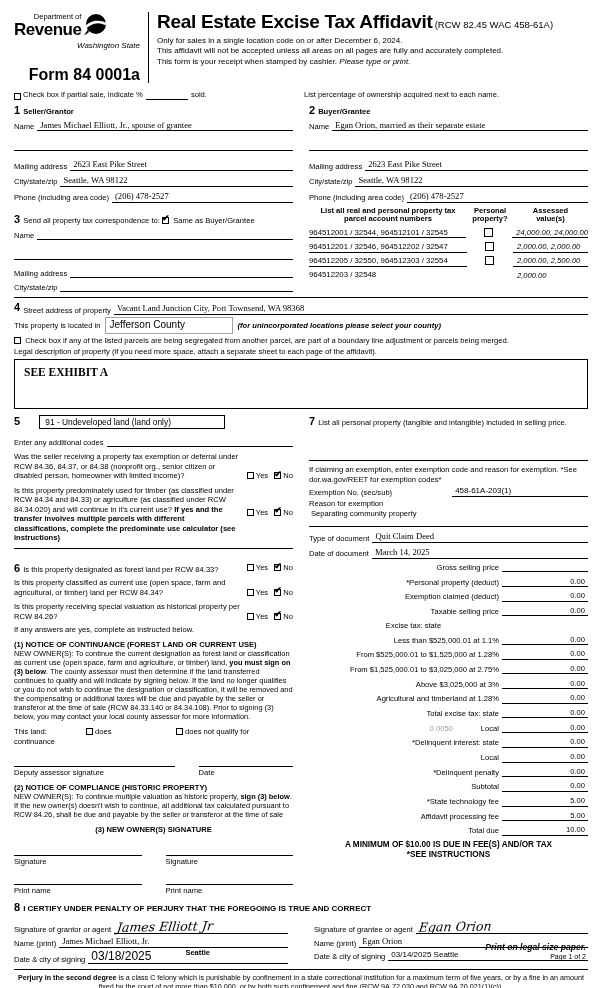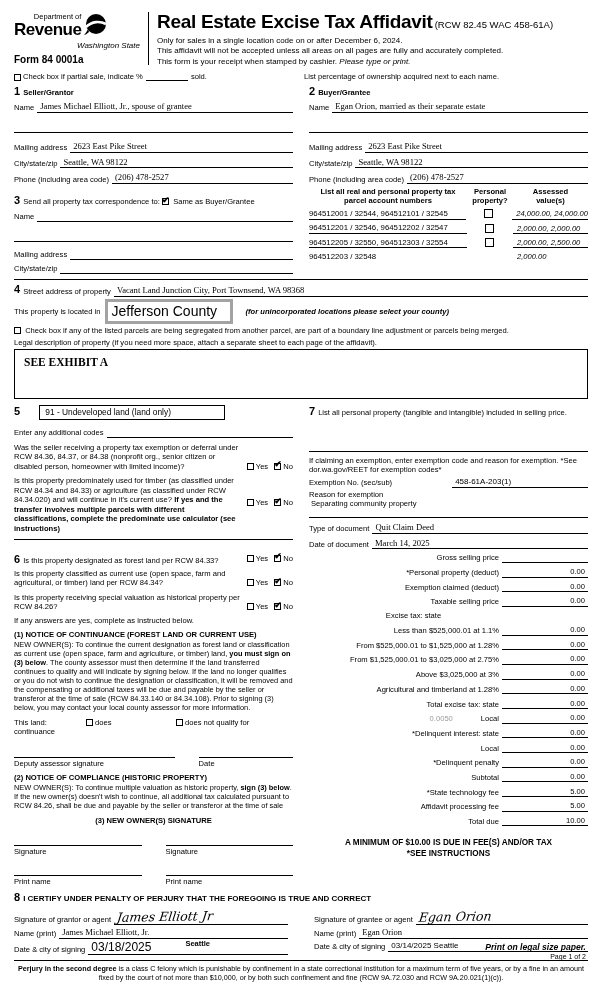--- a/index.html
+++ b/index.html
@@ -10,21 +10,21 @@
     padding:8px 12px 0 14px; overflow:hidden; position:relative;
   }
   
   .hdr { display:flex; }
   .logo { width:126px; flex:none; padding-top:4px; }
   .logo-row { display:flex; justify-content:flex-start; align-items:flex-start; }
   .logo-txt { text-align:right; }
   .dept { font-size:7.5px; }
   .rev-big { font-size:17px; font-weight:bold; letter-spacing:-0.5px; line-height:1; }
   .wa-state { font-style:italic; font-size:8px; text-align:right; margin-top:1px; }
-  .form-num { font-weight:bold; font-size:10px; margin-top:3px; text-align:left; }
+  .form-num { font-weight:bold; font-size:16px; margin-top:14px; text-align:right; }
   .hdr-sep { border-left:1.5px solid #000; margin:4px 8px 2px 8px; }
   .title-block { flex:1; padding-top:2px; }
   .main-title { font-size:19px; font-weight:bold; letter-spacing:-0.3px; }
   .title-rcw { font-size:9.5px; }
   .instr { font-size:8px; margin-top:2px; line-height:1.3; }
   .it { font-style:italic; }
   
   .cb { width:7px; height:7px; border:1px solid #000; display:inline-block; position:relative; vertical-align:-1px; margin-right:2px; flex:none; }
   .cb .mk { position:absolute; top:-3.5px; left:-1px; font-size:9px; font-weight:bold; line-height:1; }
   
@@ -45,22 +45,22 @@
   
   .ptable-hdr { display:flex; font-weight:bold; margin-top:4px; text-align:center; line-height:1.15; }
   .ph1 { width:158px; } .ph2 { width:46px; } .ph3 { flex:1; }
   .prow { display:flex; align-items:flex-end; margin-top:3.5px; }
   .pnum { width:158px; border-bottom:1px solid #000; font-size:7.8px; white-space:nowrap; }
   .pcbc { width:46px; text-align:center; }
   .pval { flex:1; border-bottom:1px solid #000; padding-left:4px; white-space:nowrap;font-style:italic; }
   .noline { border-bottom:none !important; }
   
   .sec4 { border-top:1.5px solid #000; margin-top:5px; padding-top:3px; }
-  .county-box { border:3px solid #a3a3a3; width:128px; padding:1px 4px; font-size:14px; display:inline-block; }
-  .located-note { font-weight:bold; font-style:italic; padding-left:13px; }
+  .county-box { border:1px solid #a3a3a3; width:128px; padding:1px 4px; font-size:10px; display:inline-block; }
+  .located-note { font-weight:bold; font-style:italic; padding-left:5px; }
   .legalbox { border:1.5px solid #000; height:50px; margin-top:2px; padding:5px 9px;
               font-family:"Liberation Serif",serif; font-weight:bold; font-size:11.5px; }
   
   .qblock { position:relative; margin-top:5px; }
   .qtext { display:block; }
   .yn { position:absolute; right:0; white-space:nowrap; }
   .yn .cb { margin-left:4px; }
   .landuse-box { border:1px solid #000; padding:1px 5px; font-size:8.4px; width:186px; display:inline-block; }
   .hrline { border-top:1px solid #000; margin-top:6px; }
   .notice-title { font-weight:bold; margin-top:5px; }
@@ -461,21 +461,21 @@
         </div>
       <div class="taxrow">
           <span class="taxlabel">Affidavit processing fee</span>
           <span class="taxline">5.00</span>
         </div>
       <div class="taxrow">
           <span class="taxlabel">Total due</span>
           <span class="taxline">10.00</span>
         </div>
 
-      <div class="center-bold" style="font-size:8.2px;margin-top:12px;">A MINIMUM OF $10.00 IS DUE IN FEE(S) AND/OR TAX</div>
+      <div class="center-bold" style="font-size:8.2px;margin-top:4px;">A MINIMUM OF $10.00 IS DUE IN FEE(S) AND/OR TAX</div>
       <div class="center-bold" style="font-size:8.2px;margin-top:0;">*SEE INSTRUCTIONS</div>
     </div>
   </div>
 
   <div class="sec8">
     <div><span class="secnum">8</span><span class="bold" style="font-size:8px;">I CERTIFY UNDER PENALTY OF PERJURY THAT THE FOREGOING IS TRUE AND CORRECT</span></div>
     <div class="two-col" style="gap:26px;margin-top:6px;">
       <div class="col">
         <div class="frow">
             <span class="flabel">Signature of grantor or agent</span>

